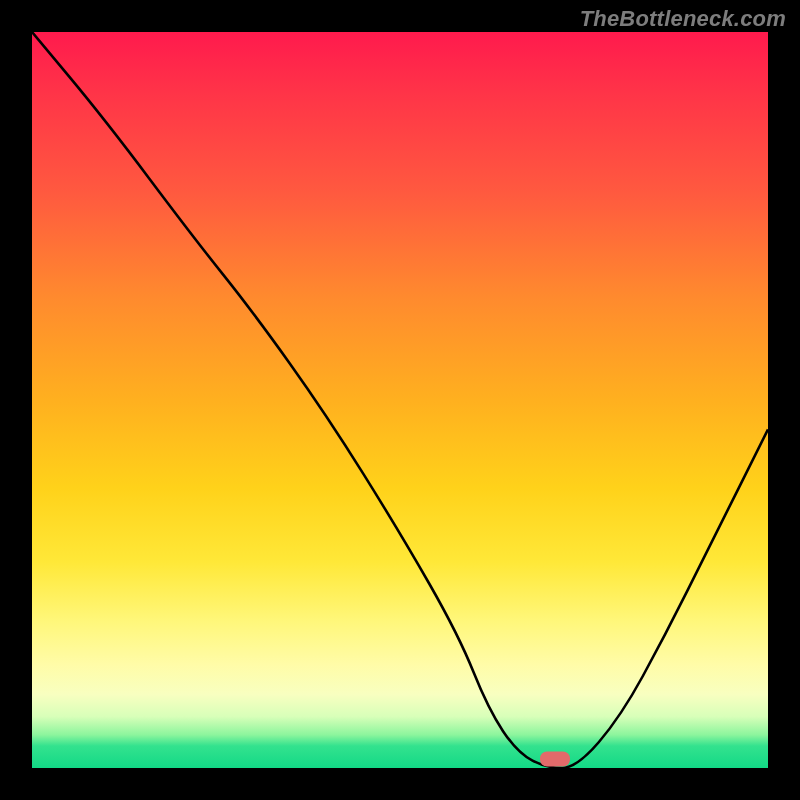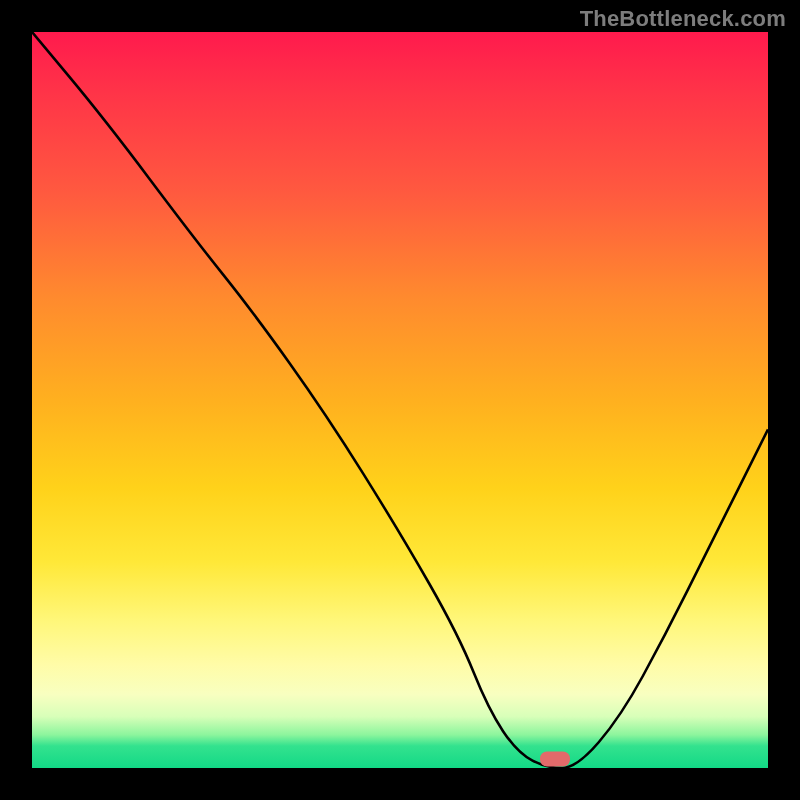--- a/index.html
+++ b/index.html
@@ -9,20 +9,21 @@
     height: 800px;
     background: #000;
     font-family: Arial, Helvetica, sans-serif;
     overflow: hidden;
   }
   .frame {
     position: relative;
     width: 800px;
     height: 800px;
     background: #000;
+    font-style: italic;
   }
   .plot-area {
     position: absolute;
     left: 32px;
     top: 32px;
     width: 736px;
     height: 736px;
     
     background: linear-gradient(
       to bottom,

